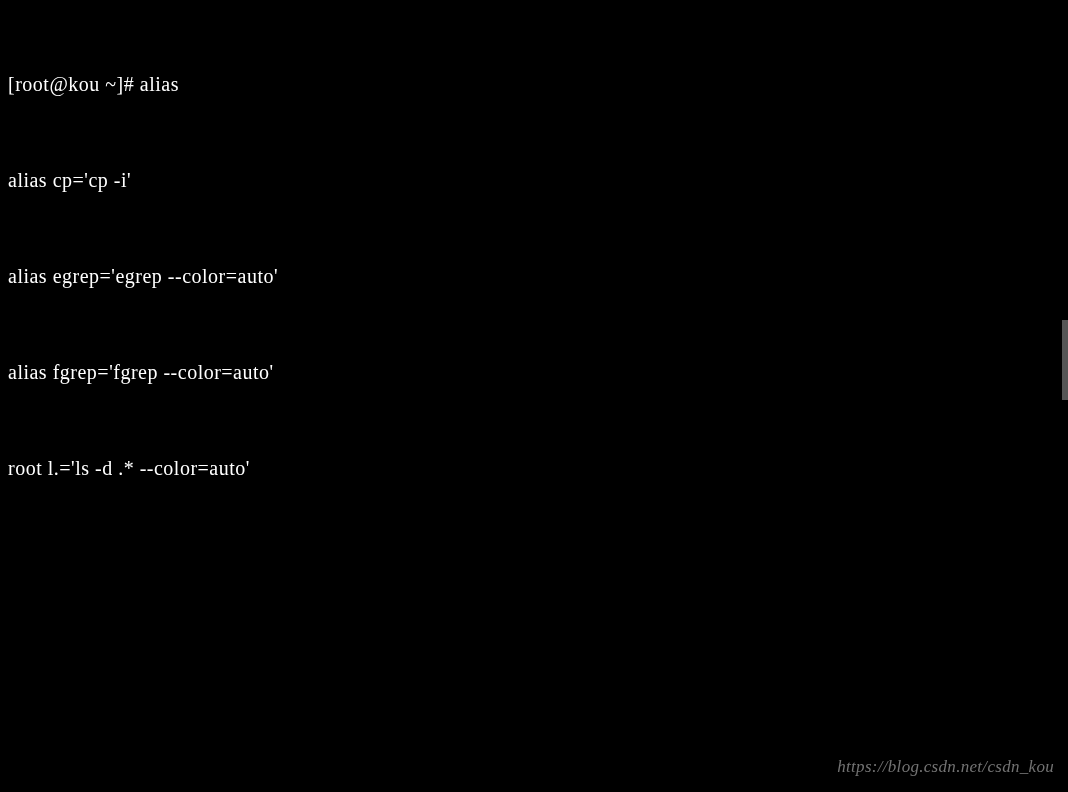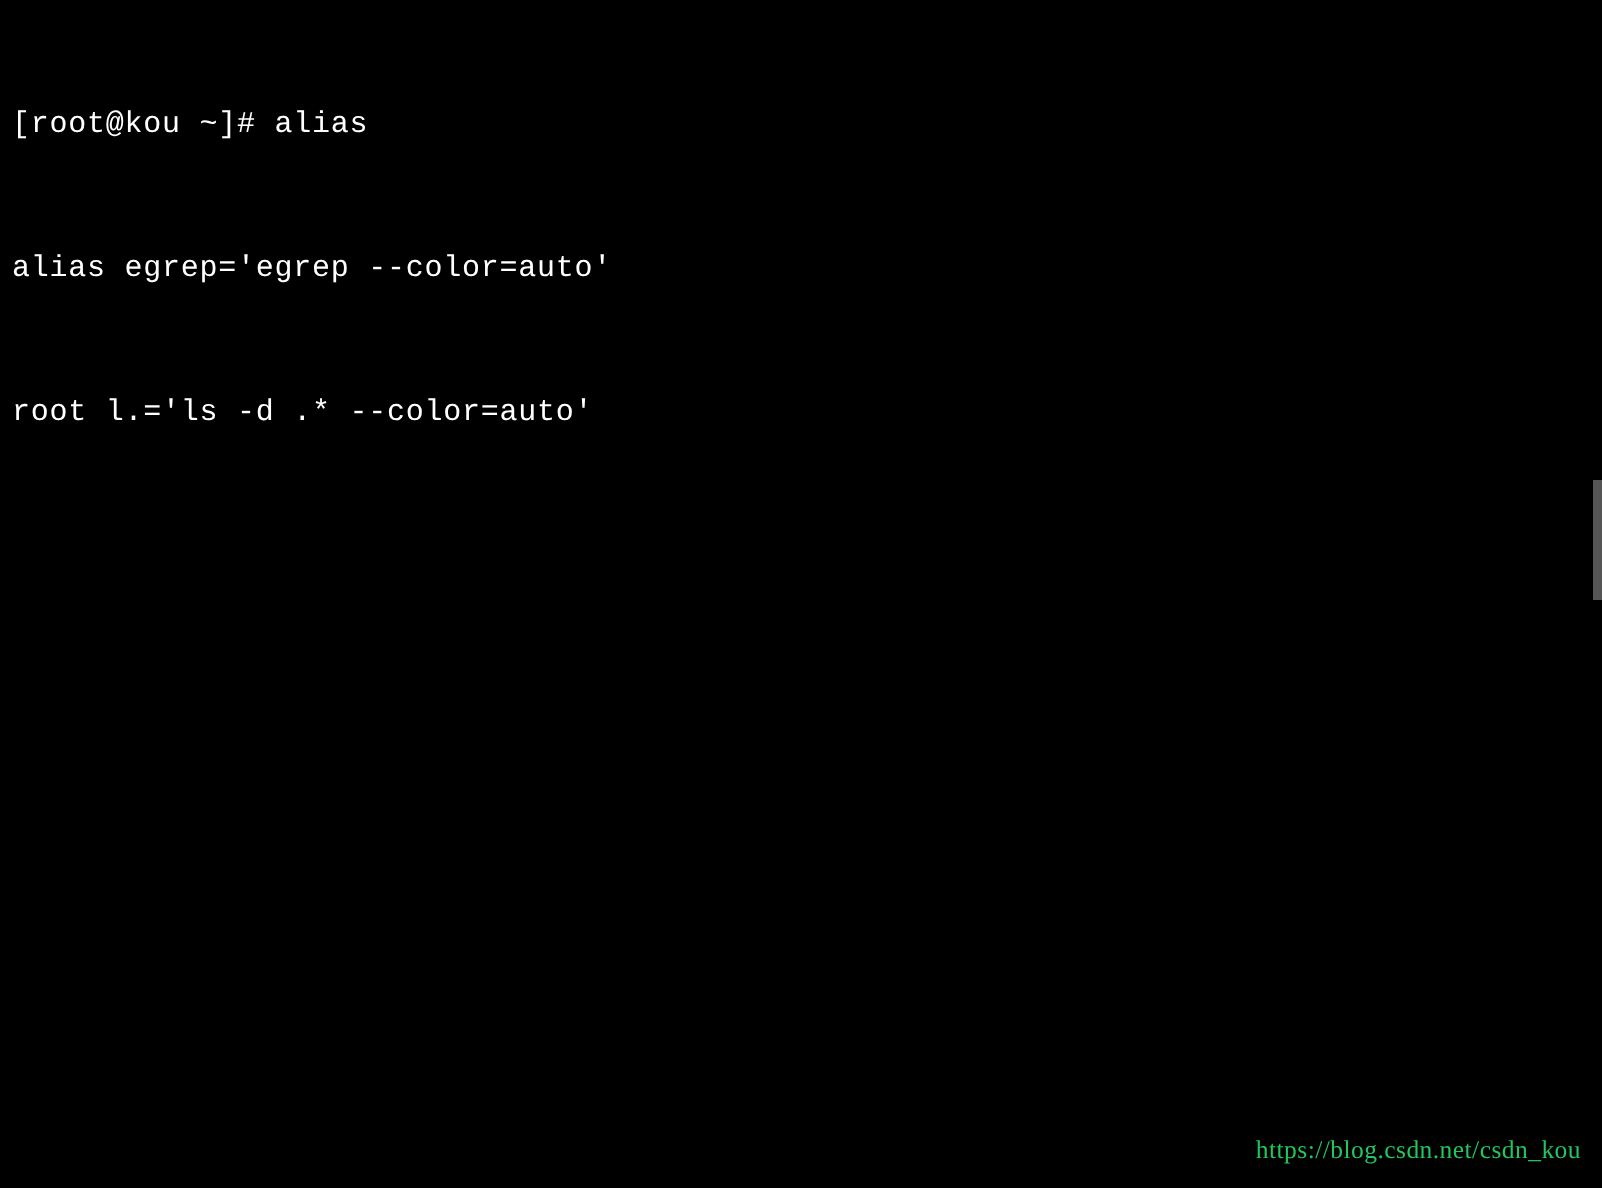--- a/index.html
+++ b/index.html
@@ -19,45 +19,49 @@
       overflow: hidden;
       position: relative;
     }
     .terminal {
       white-space: pre;
       letter-spacing: 0.5px;
     }
     .line {
       display: block;
       min-height: 32px;
+      font-family: Liberation Serif, serif;
     }
     .watermark {
       position: absolute;
       bottom: 12px;
       right: 14px;
-      color: #22c55e;
+      color: #737373;
       font-size: 17px;
+      font-style: italic;
       font-family: Georgia, serif;
       letter-spacing: 0.3px;
     }
     .scrollbar {
       position: absolute;
       right: 0;
       top: 320px;
       width: 6px;
       height: 80px;
       background: #555;
     }
   </style>
 </head>
 <body>
 
 <div class="terminal">
   <span class="line">[root@kou ~]# alias</span>
+  <span class="line">alias cp='cp -i'</span>
   <span class="line">alias egrep='egrep --color=auto'</span>
+  <span class="line">alias fgrep='fgrep --color=auto'</span>
   <span class="line">root l.='ls -d .* --color=auto'</span>
   
   
   
   
   
   
   
   
   

